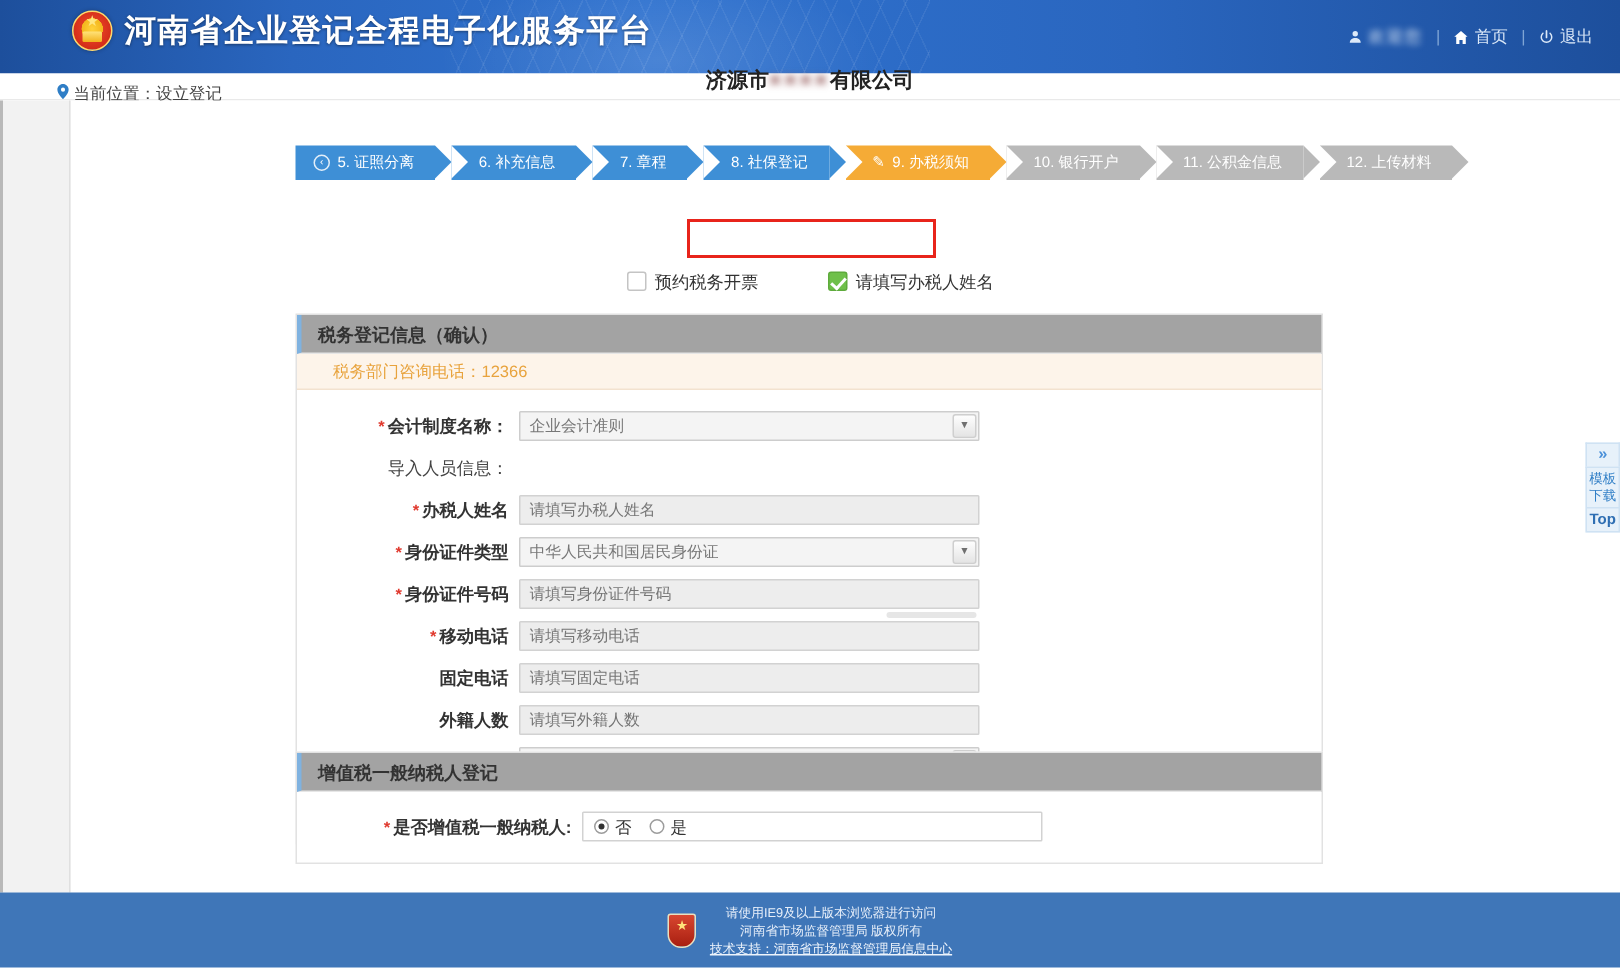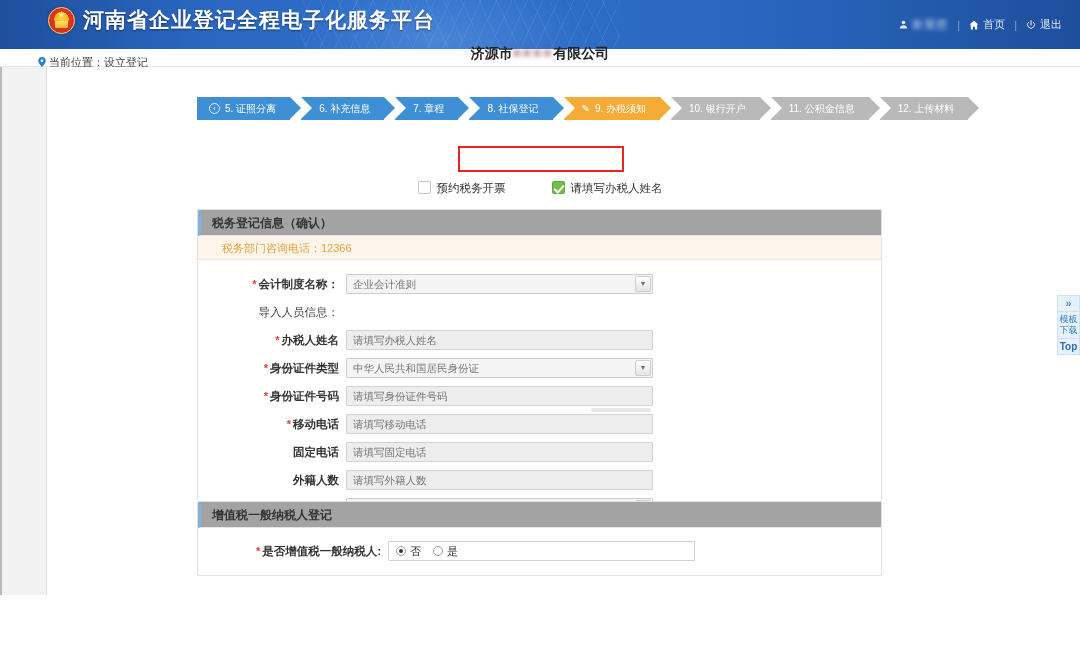--- a/index.html
+++ b/index.html
@@ -521,14 +521,22 @@
       <div class="sw-cell sw-arrow">»</div>
       <div class="sw-cell">
         <div>模板</div>
         <div>下载</div>
       </div>
       <div class="sw-cell sw-top">Top</div>
     </div>
 
   </div>
 
+  <div class="footer">
+    <div class="foot-emblem"></div>
+    <div class="foot-text">
+      <div>请使用IE9及以上版本浏览器进行访问</div>
+      <div>河南省市场监督管理局 版权所有</div>
+      <div class="link">技术支持：河南省市场监督管理局信息中心</div>
+    </div>
+  </div>
 
 </div>
 
 </body></html>

